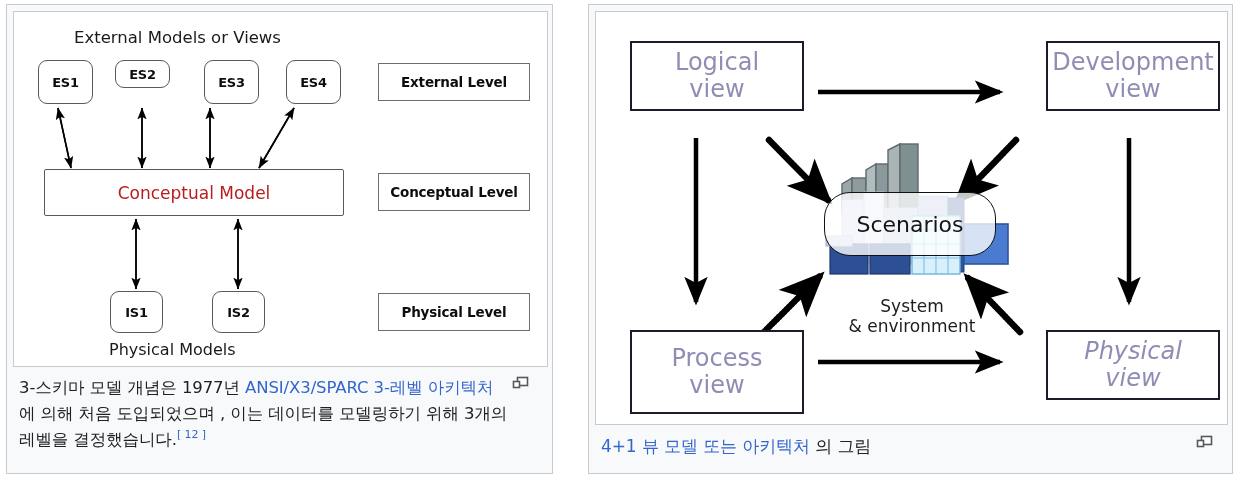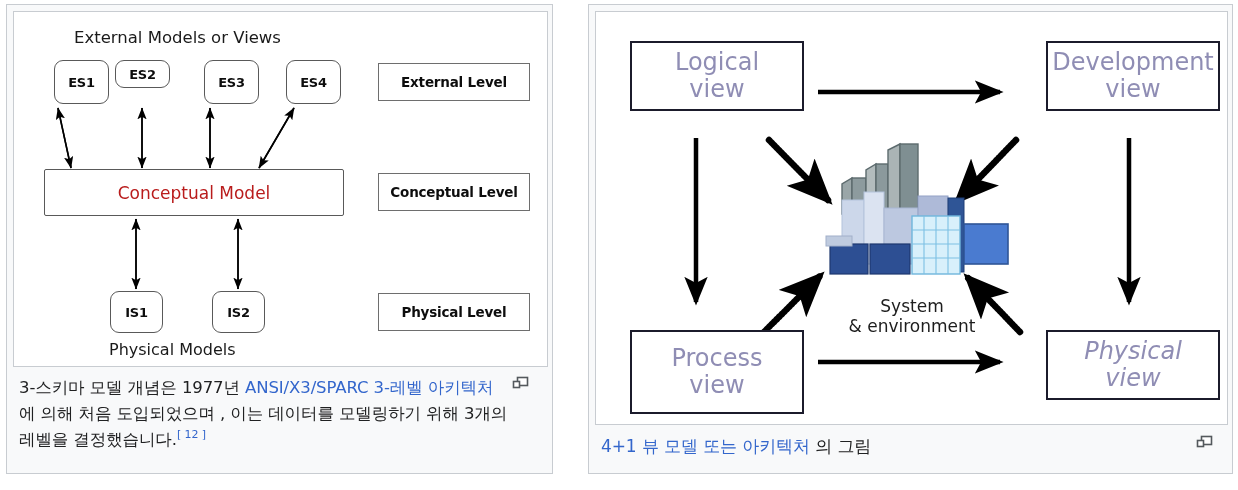--- a/index.html
+++ b/index.html
@@ -113,21 +113,21 @@
 <div class="stage">
 
   <div class="thumb" style="left:6px;top:4px;width:547px;height:470px;">
 
     <div class="thumb-inner" style="left:6px;top:6px;width:535px;height:356px;">
 
       <div class="d1">
 
         <div class="ttl" style="left:60px;top:16px;text-align:right;">External Models or Views</div>
 
-        <div class="es" style="left:40px;top:48px;width:55px;height:44px;">ES1</div>
+        <div class="es" style="left:24px;top:48px;width:55px;height:44px;">ES1</div>
         <div class="es" style="left:101px;top:48px;width:55px;height:28px;">ES2</div>
         <div class="es" style="left:190px;top:48px;width:55px;height:44px;">ES3</div>
         <div class="es" style="left:272px;top:48px;width:55px;height:44px;">ES4</div>
 
         <div class="cm" style="left:30px;top:157px;width:300px;height:47px;">Conceptual Model</div>
 
         <div class="es" style="left:96px;top:279px;width:53px;height:42px;">IS1</div>
         <div class="es" style="left:198px;top:279px;width:53px;height:42px;">IS2</div>
 
         <div class="ttl" style="left:95px;top:328px;font-size:16px;">Physical Models</div>
@@ -232,20 +232,21 @@
             <line x1="112" y1="76" x2="112" y2="134"></line>
             <line x1="124" y1="76" x2="124" y2="134"></line>
             <line x1="136" y1="76" x2="136" y2="134"></line>
           </g>
 
           <rect x="18" y="104" width="38" height="30" fill="#2d4f93" stroke="#1d386e" stroke-width="1.2"></rect>
           <rect x="58" y="104" width="40" height="30" fill="#2d4f93" stroke="#1d386e" stroke-width="1.2"></rect>
           <rect x="14" y="96" width="26" height="10" fill="#bfcbdf" stroke="#a2b0c9" stroke-width="1"></rect>
         </svg>
 
+        <div class="scen" style="left:228px;top:180px;width:172px;height:64px;">Scenarios</div>
 
         <div class="sysenv" style="left:238px;top:284px;width:156px;">
           <div>System</div>
           <div>&amp; environment</div>
         </div>
 
         <div class="vbox" style="left:34px;top:29px;width:174px;height:70px;">
           <span>Logical</span>
           <span>view</span>
         </div>

